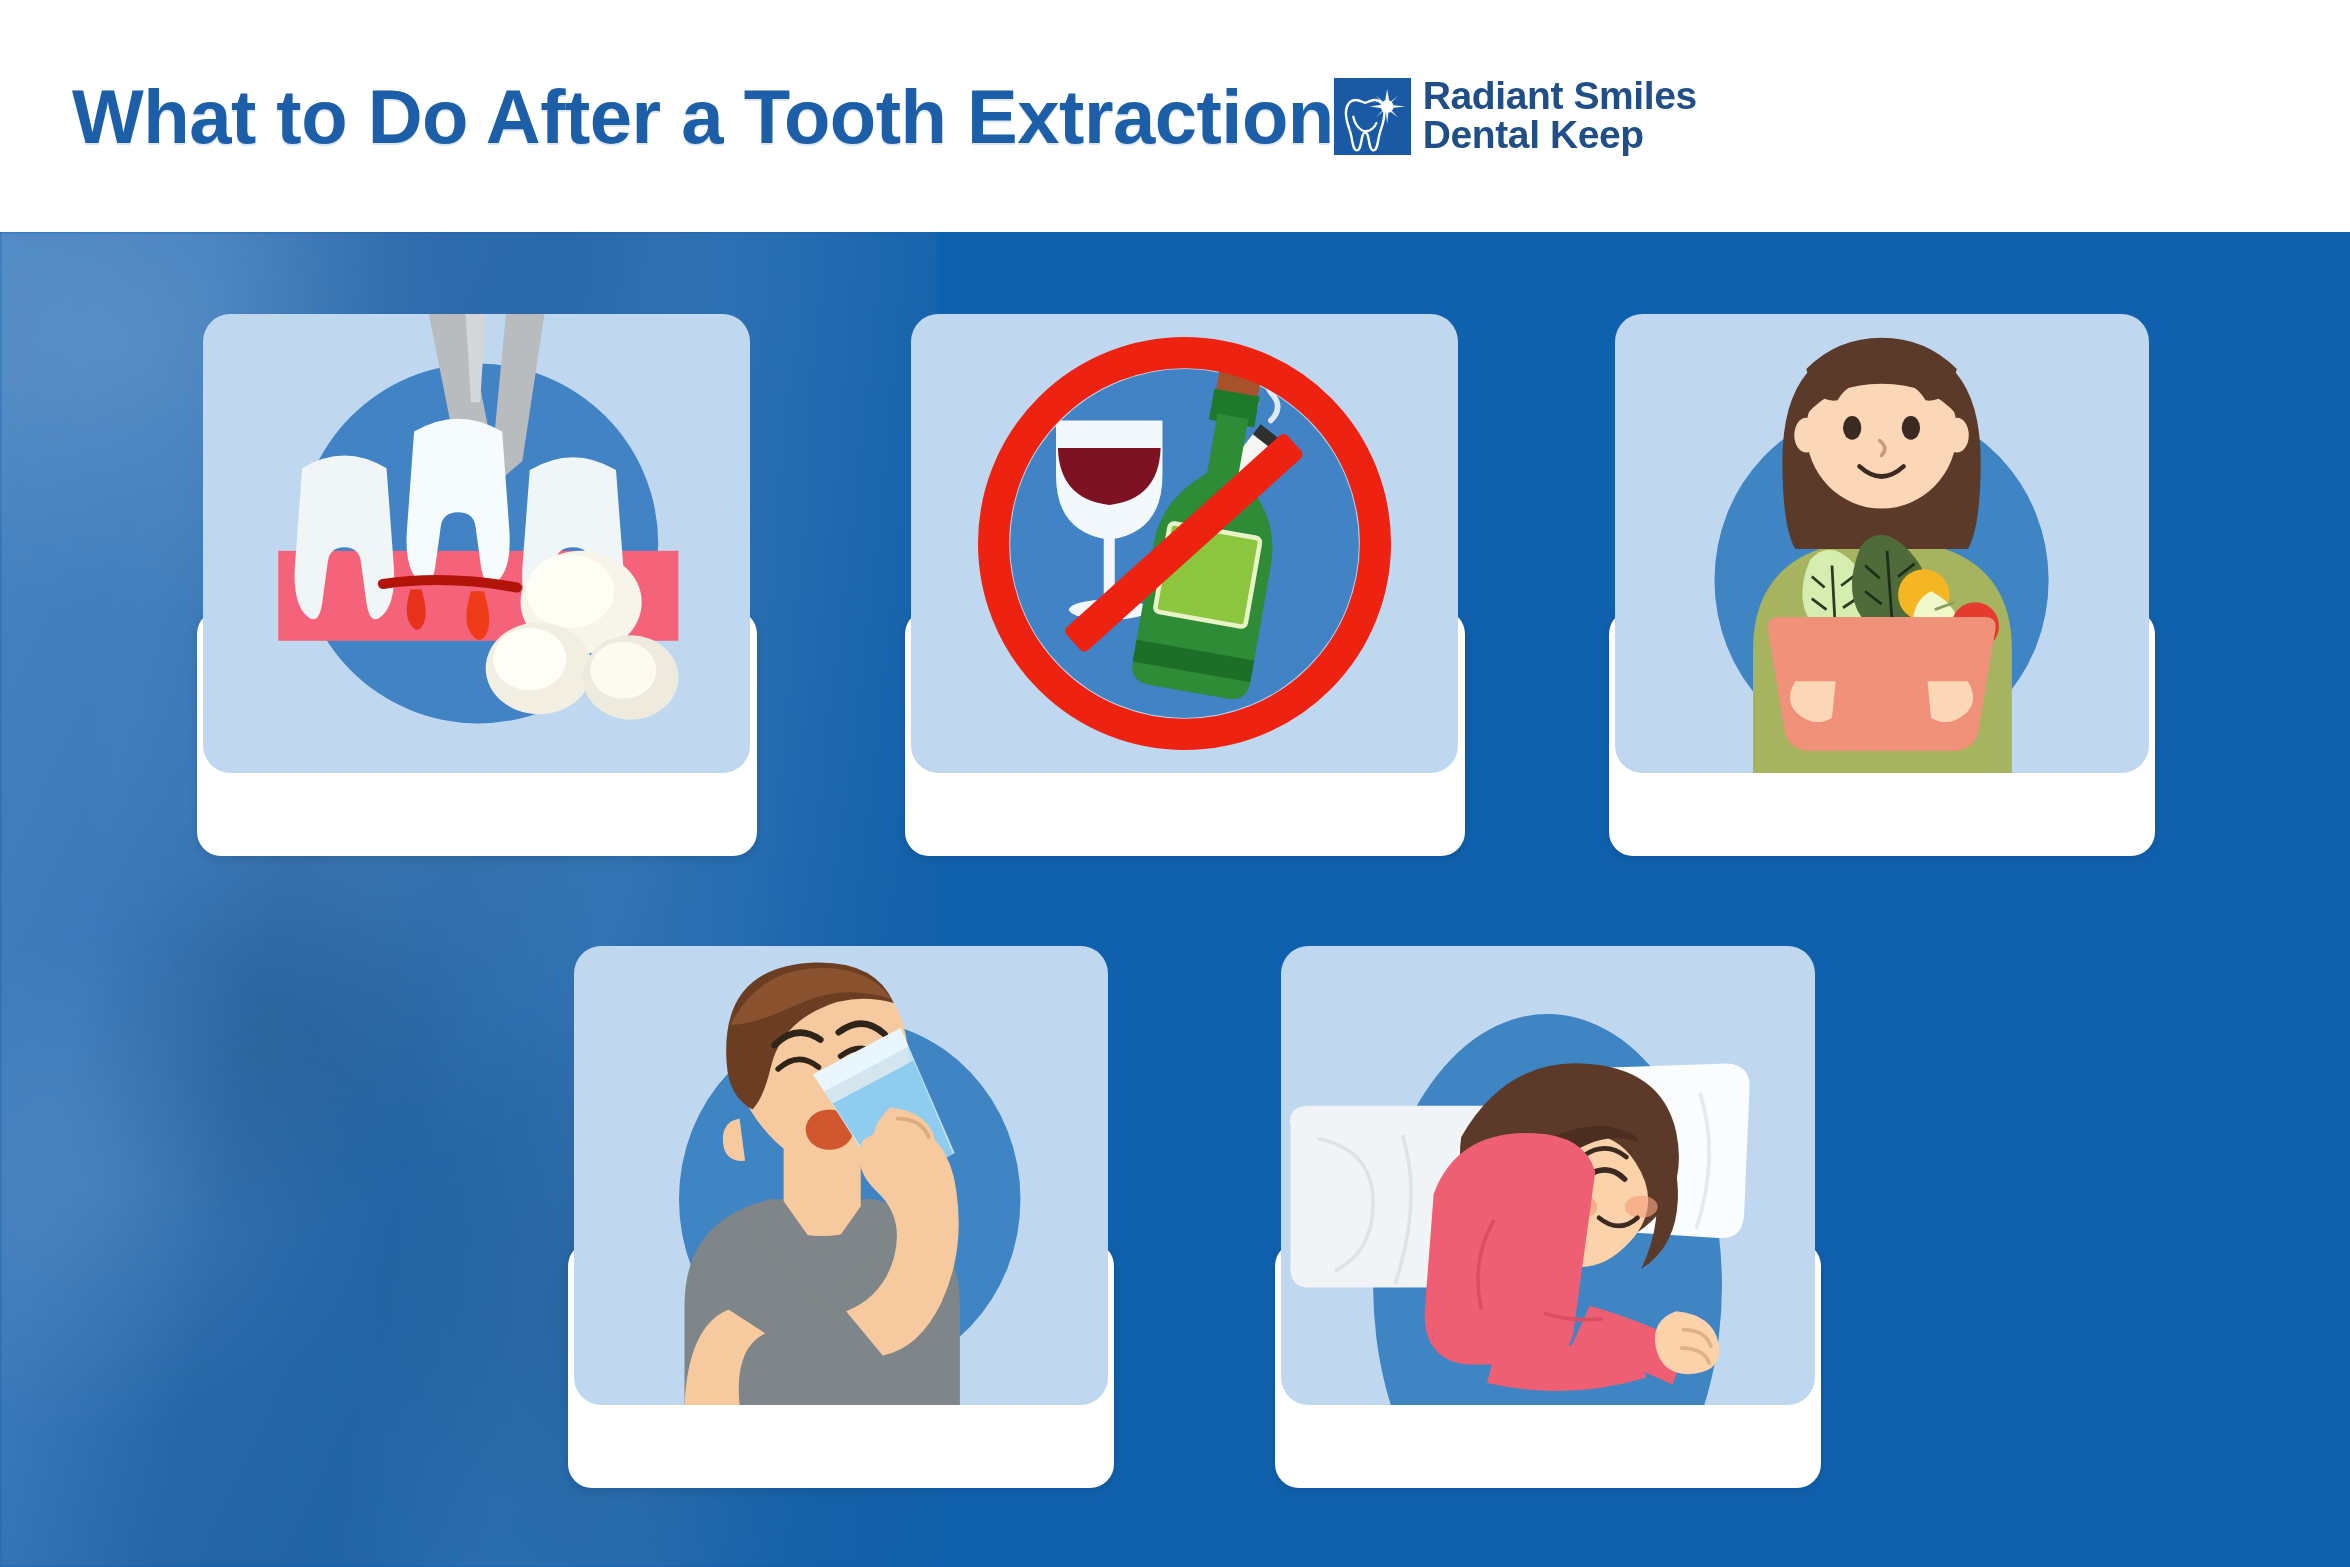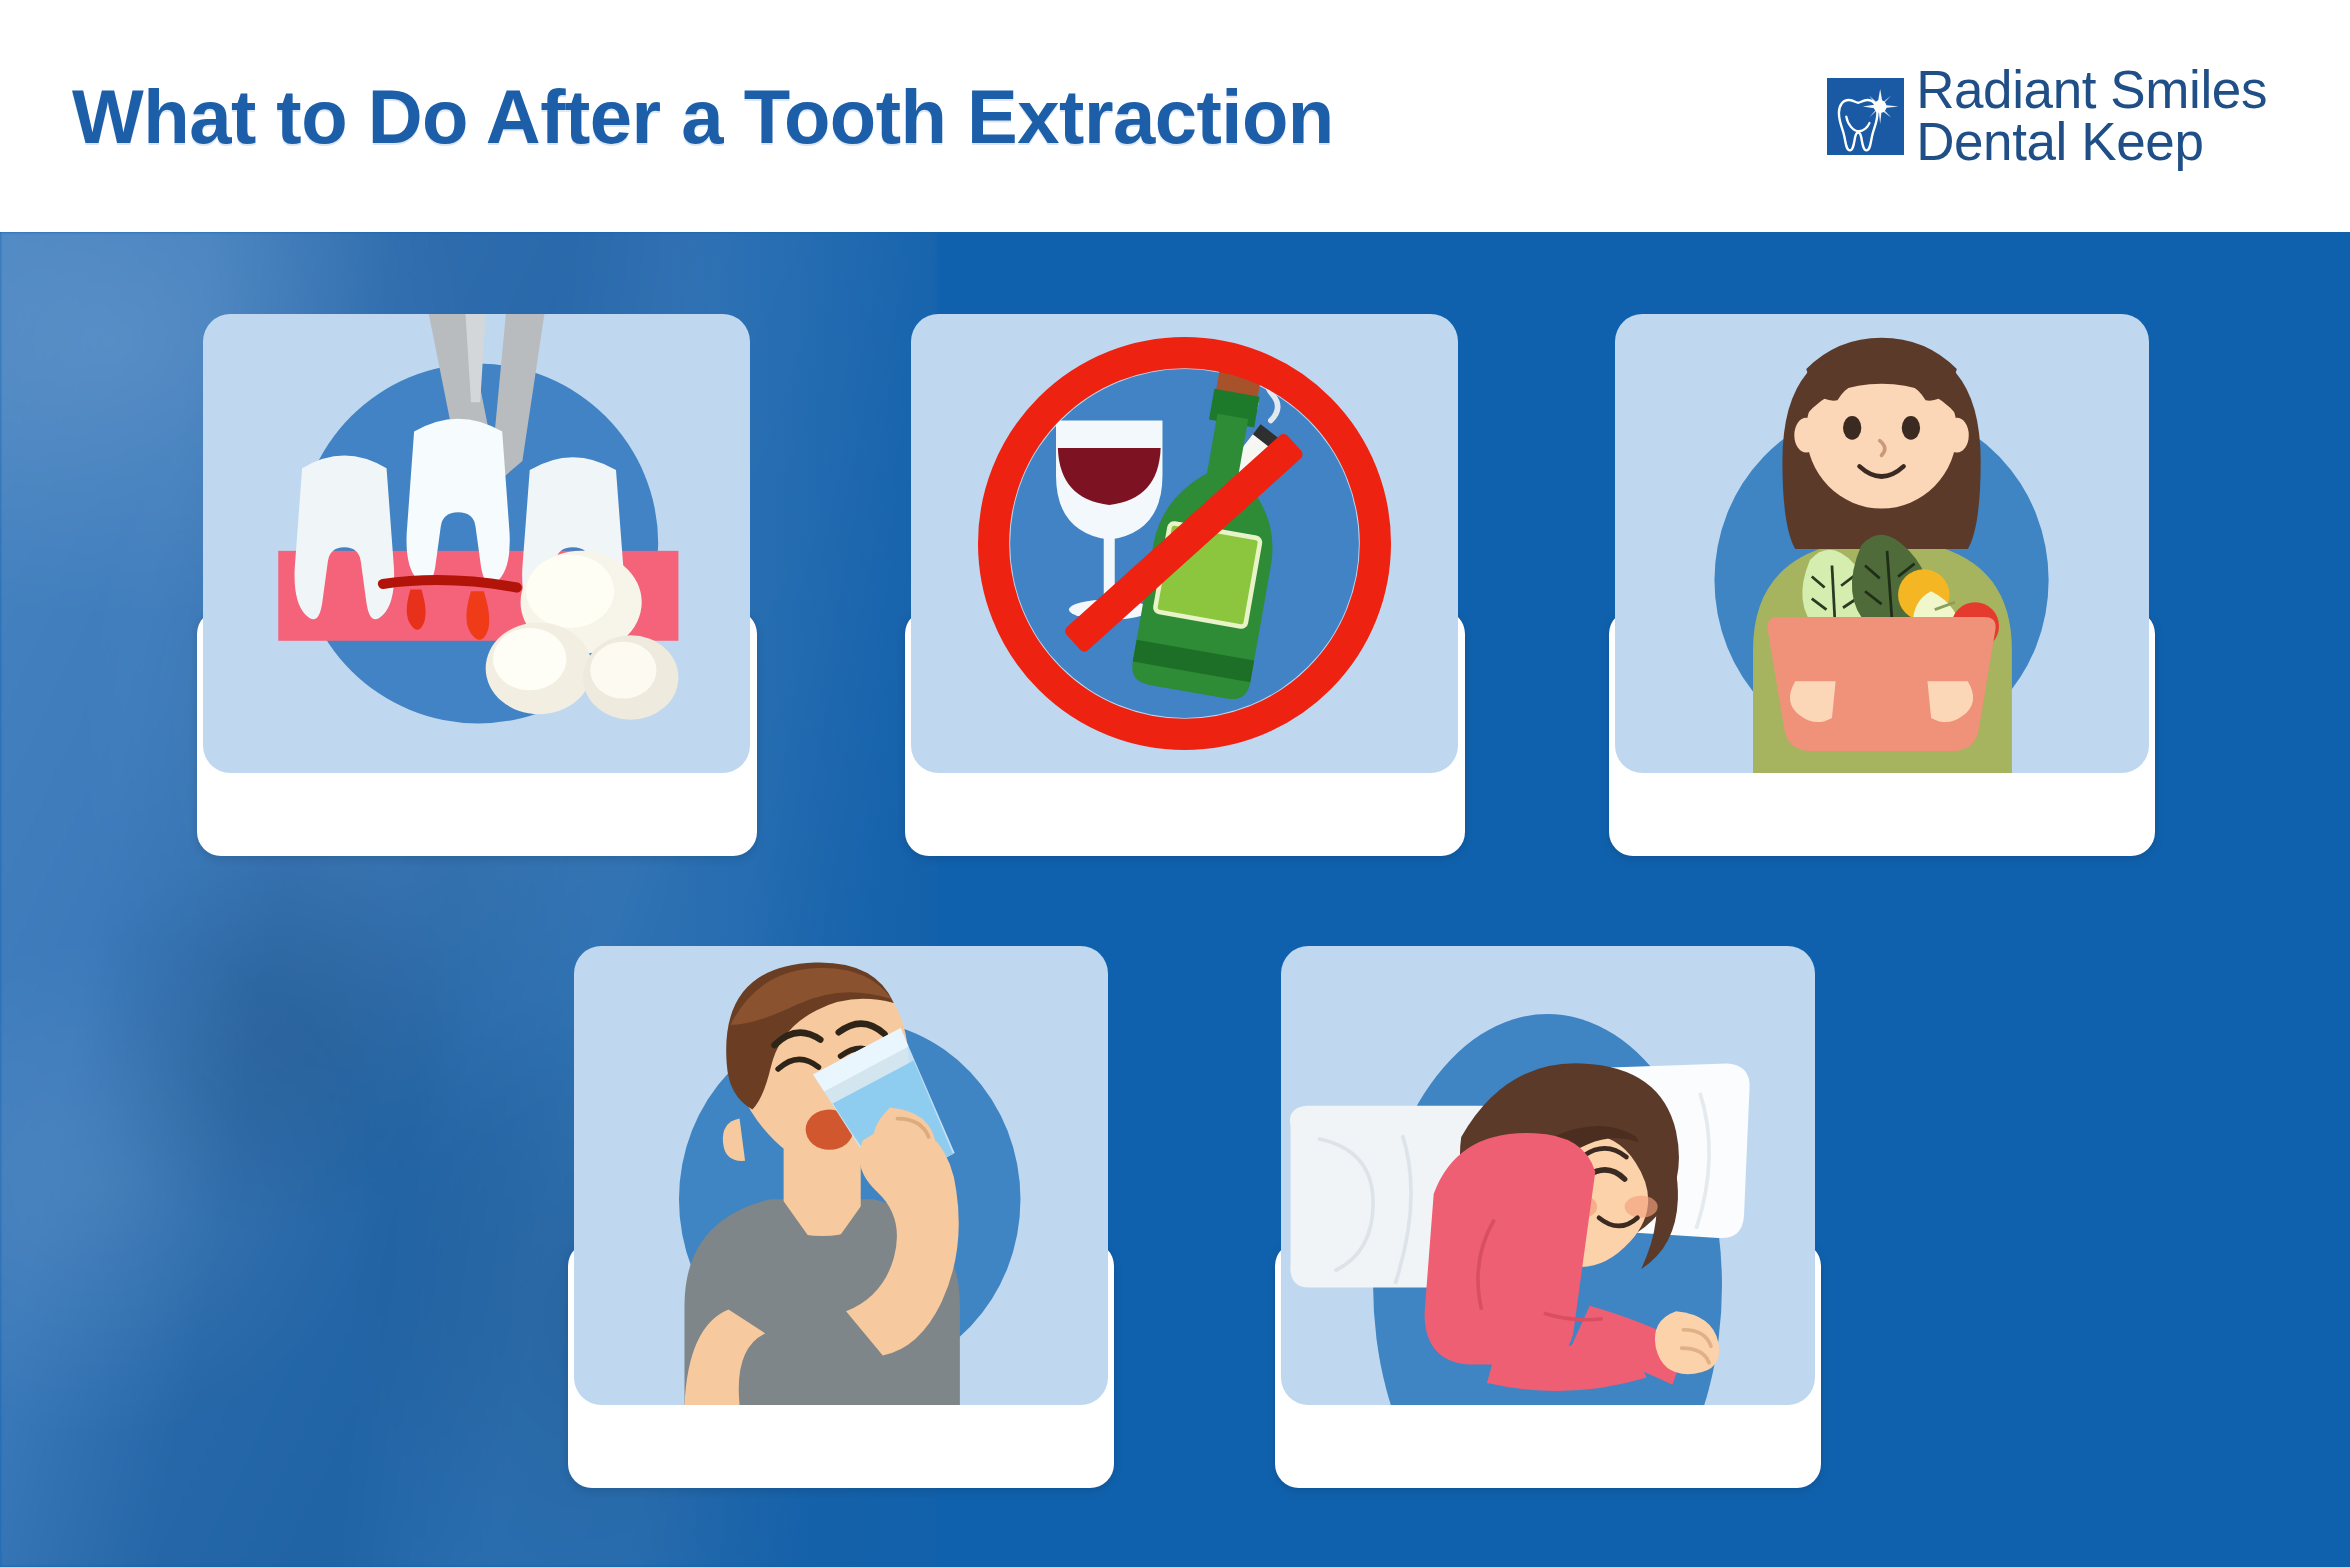--- a/index.html
+++ b/index.html
@@ -8,21 +8,21 @@
     font-family:"Liberation Sans", sans-serif;
     overflow:hidden;
     background:#ffffff;
   }
   .page { position:relative; width:2351px; height:1568px; overflow:hidden; }
 
   
   .header {
     position:absolute; left:0; top:0; width:2351px; height:232px;
     background:#ffffff;
-    display:flex; align-items:center; justify-content:space-between;
+    display:flex; align-items:center; 
   }
   .header-title {
     margin-left:72px;
     font-size:76px;
     font-weight:700;
     letter-spacing:-0.5px;
     color:#1c5fa8;
     white-space:nowrap;
     text-shadow:0 1.8px 0 rgba(120,160,200,.25);
   }
@@ -35,22 +35,22 @@
     width:77px; height:77px;
     background:#1a5aa4;
     flex:0 0 auto;
     display:block;
   }
   .logo-mark svg { display:block; width:77px; height:77px; }
   .logo-text {
     display:flex; flex-direction:column;
     line-height:0.99;
     color:#1f4f86;
-    font-size:53px;
-    font-weight:400;
+    font-size:39px;
+    font-weight:700;
     letter-spacing:-0.4px;
     white-space:nowrap;
   }
 
   
   .body-bg {
     position:absolute; left:0; top:232px; width:2351px; height:1335px;
     background:#1061ad;
     overflow:hidden;
   }

